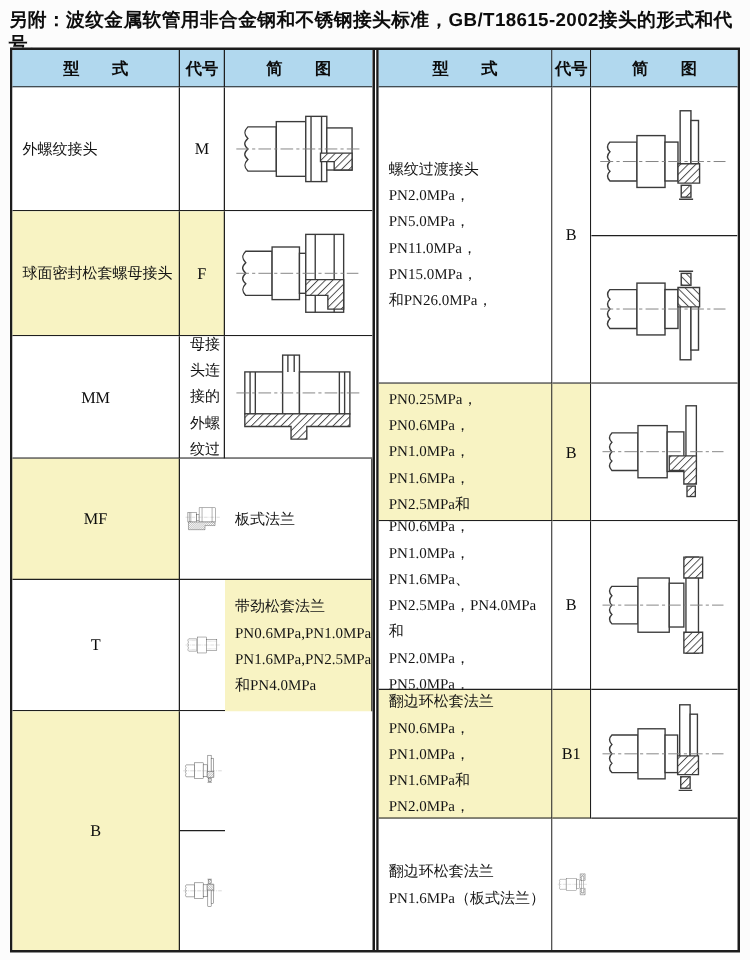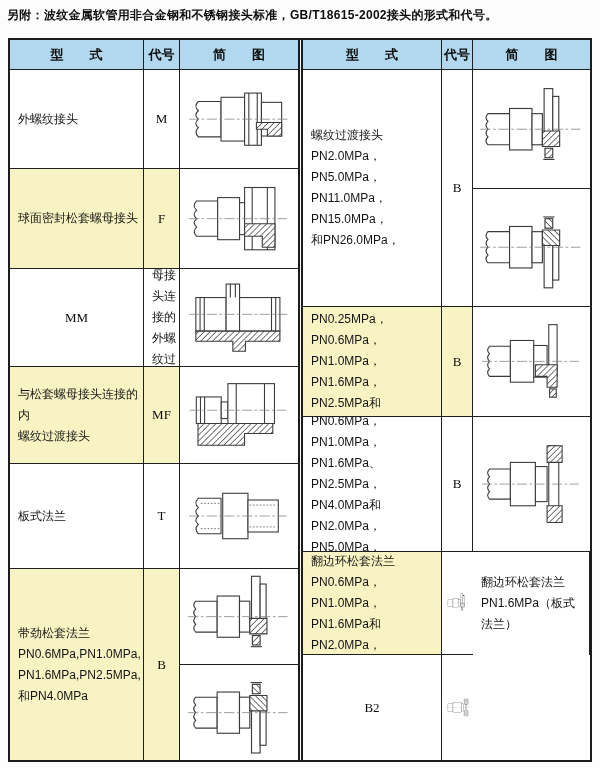--- a/index.html
+++ b/index.html
@@ -3,21 +3,21 @@
 <meta charset="utf-8">
 <style>
   html,body{margin:0;padding:0;}
   body{
     width:600px;height:768px;background:#fcfcfc;
     font-family:"Liberation Sans",sans-serif;color:#111;
     position:relative;overflow:hidden;
   }
   .title{
     position:absolute;left:7px;top:7px;width:586px;
-    font-size:12px;font-weight:bold;letter-spacing:.3px;color:#0d0d0d;
+    font-size:15px;font-weight:bold;letter-spacing:.3px;color:#0d0d0d;
   }
   .table{
     position:absolute;left:8px;top:38px;width:584px;height:724px;
     border:2px solid #1c1c1c;background:#fff;box-sizing:border-box;
     display:flex;
   }
   .divider{width:5px;background:#fff;border-left:2px solid #1c1c1c;border-right:2px solid #1c1c1c;box-sizing:border-box;}
   .half{display:grid;box-sizing:border-box;}
   .half.left{width:288px;grid-template-columns:134px 36px 118px;grid-template-rows:30px 99px 100px 98px 97px 105px 191px;}
   .half.right{width:287px;grid-template-columns:139px 31px 117px;grid-template-rows:30px 237px 110px 135px 103px 105px;}
@@ -28,21 +28,21 @@
   }
   .last-col{border-right:none;text-align:right;}
   .nb{border-bottom:none;}
   .head{
     background:#b1d8ee;font-family:"Liberation Serif",serif;
     font-size:13px;font-weight:bold;color:#0c0c0c;
   }
   .type-cell{
     justify-content:flex-start;align-items:center;
     padding:4px 3px 4px 8px;
-    font-family:Liberation Sans, sans-serif;font-size:12px;line-height:1.75;
+    font-family:Liberation Serif, serif;font-size:12px;line-height:1.75;
     white-space:pre-line;color:#141414;
   }
   .code-cell{font-family:"Liberation Serif",serif;font-size:13px;color:#0c0c0c;}
   .hl{background:#f8f3c3;}
   .diag-cell{padding:2px;}
   .diag{width:96%;height:94%;}
   .split{flex-direction:column;padding:0;align-items:stretch;}
   .split .sub{flex:1;display:flex;align-items:center;justify-content:center;overflow:hidden;}
   .split .sub:first-child{border-bottom:1px solid #1f1f1f;}
   .defs-holder{position:absolute;width:0;height:0;overflow:hidden;}
@@ -187,22 +187,20 @@
 
     <div class="cell code-cell">MM</div>
     <div class="cell type-cell">与松套螺母接头连接的
 外螺纹过渡接头</div>
     <div class="cell diag-cell last-col">
       <svg class="diag" viewBox="0 0 130 104">
           <use href="#d-mm"></use>
         </svg>
     </div>
 
-    <div class="cell type-cell hl">与松套螺母接头连接的内
-螺纹过渡接头</div>
     <div class="cell code-cell hl">MF</div>
     <div class="cell diag-cell last-col">
       <svg class="diag" viewBox="0 0 130 104">
           <use href="#d-mf"></use>
         </svg>
     </div>
 
     <div class="cell type-cell">板式法兰</div>
     <div class="cell code-cell">T</div>
     <div class="cell diag-cell last-col">
@@ -275,29 +273,29 @@
     <div class="cell code-cell">B</div>
     <div class="cell diag-cell last-col">
       <svg class="diag" viewBox="0 0 130 104">
           <use href="#d-wf2"></use>
         </svg>
     </div>
 
     <div class="cell type-cell hl">翻边环松套法兰
 PN0.6MPa，PN1.0MPa，
 PN1.6MPa和PN2.0MPa，</div>
+    <div class="cell code-cell hl">B1</div>
     <div class="cell diag-cell last-col">
       <svg class="diag" viewBox="0 0 130 104">
           <use href="#d-b"></use>
         </svg>
     </div>
 
     <div class="cell type-cell nb">翻边环松套法兰
 PN1.6MPa（板式法兰）</div>
-    <div class="cell code-cell nb">B2</div>
     <div class="cell diag-cell last-col nb">
       <svg class="diag" viewBox="0 0 130 104">
           <use href="#d-b2"></use>
         </svg>
     </div>
   </div>
 
 </div>
 
 </body></html>

